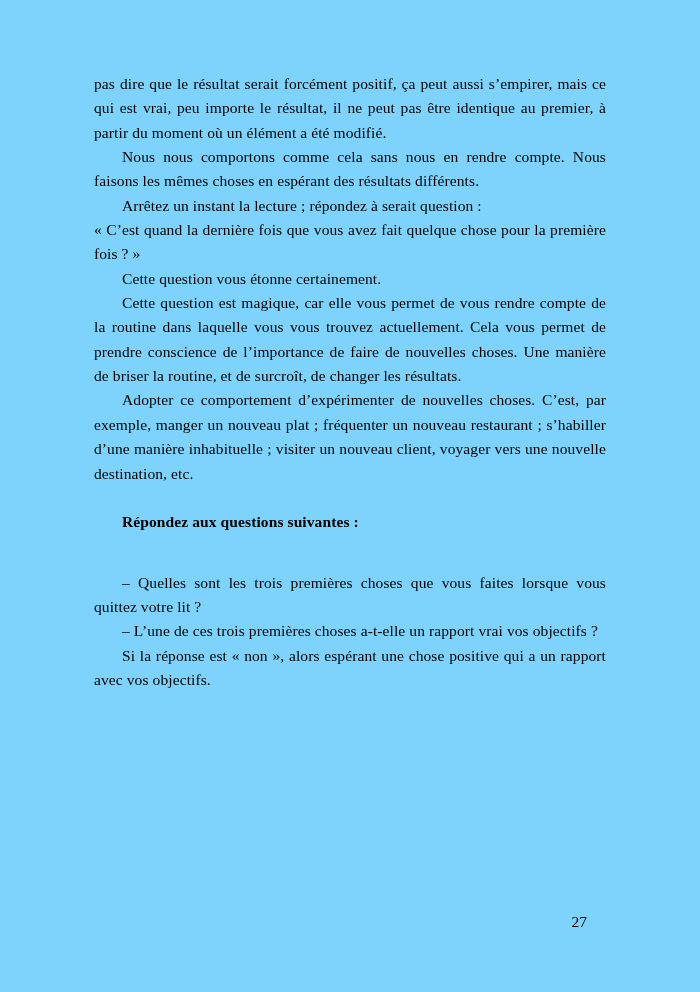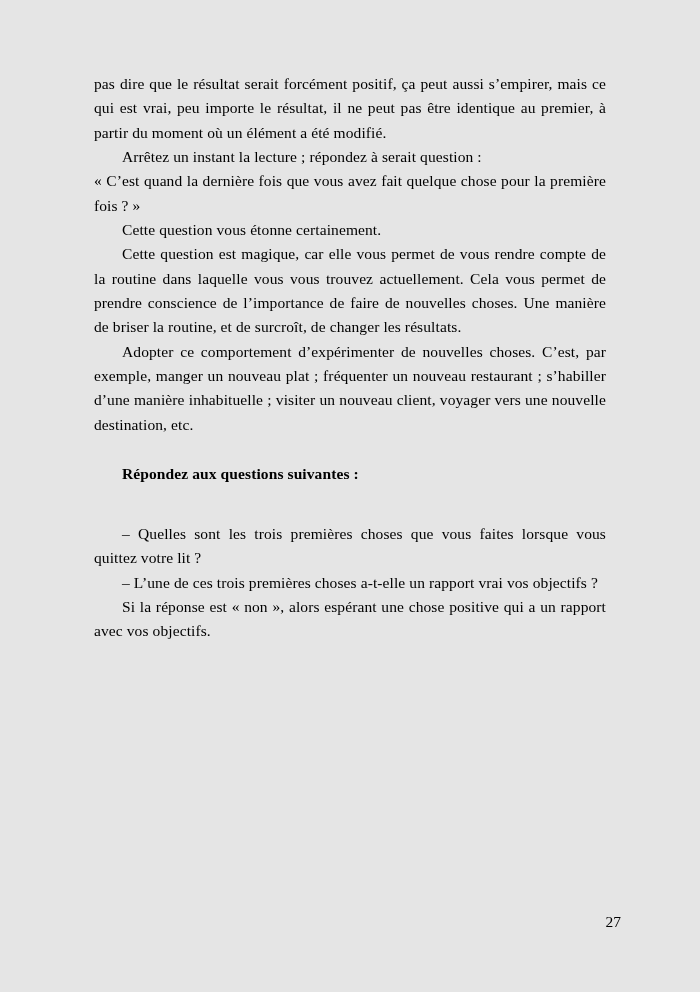--- a/index.html
+++ b/index.html
@@ -8,21 +8,21 @@
     width: 700px;
     height: 992px;
     background: #ffffff;
     color: #000000;
     font-family: "Liberation Serif", "DejaVu Serif", serif;
   }
   .page {
     position: relative;
     width: 700px;
     height: 992px;
-    background: #e5e5e5;
+    background: #7dd3fc;
     overflow: hidden;
   }
   .content {
     position: absolute;
     left: 94px;
     top: 72px;
     width: 512px;
     font-size: 15.5px;
     line-height: 24.35px;
     text-align: justify;
@@ -40,33 +40,34 @@
   }
   .content p.heading {
     font-weight: bold;
     text-indent: 28px;
     text-align: left;
     margin-top: 24.35px;
     margin-bottom: 36px;
   }
   .page-number {
     position: absolute;
-    right: 79px;
+    right: 113px;
     top: 910px;
     font-size: 15.5px;
     line-height: 24px;
     text-align: right;
   }
 </style>
 </head>
 <body>
 
 <div class="page">
   <div class="content">
     <p class="noindent">pas dire que le résultat serait forcément positif, ça peut aussi s’empirer, mais ce qui est vrai, peu importe le résultat, il ne peut pas être identique au premier, à partir du moment où un élément a été modifié.</p>
+    <p class="indent">Nous nous comportons comme cela sans nous en rendre compte. Nous faisons les mêmes choses en espérant des résultats différents.</p>
     <p class="indent">Arrêtez un instant la lecture ; répondez à serait question :</p>
     <p class="noindent">« C’est quand la dernière fois que vous avez fait quelque chose pour la première fois ? »</p>
     <p class="indent">Cette question vous étonne certainement.</p>
     <p class="indent">Cette question est magique, car elle vous permet de vous rendre compte de la routine dans laquelle vous vous trouvez actuellement. Cela vous permet de prendre conscience de l’importance de faire de nouvelles choses. Une manière de briser la routine, et de surcroît, de changer les résultats.</p>
     <p class="indent">Adopter ce comportement d’expérimenter de nouvelles choses. C’est, par exemple, manger un nouveau plat ; fréquenter un nouveau restaurant ; s’habiller d’une manière inhabituelle ; visiter un nouveau client, voyager vers une nouvelle destination, etc.</p>
     <p class="heading">Répondez aux questions suivantes :</p>
     <p class="indent">– Quelles sont les trois premières choses que vous faites lorsque vous quittez votre lit ?</p>
     <p class="indent">– L’une de ces trois premières choses a-t-elle un rapport vrai vos objectifs ?</p>
     <p class="indent">Si la réponse est « non », alors espérant une chose positive qui a un rapport avec vos objectifs.</p>
   </div>

